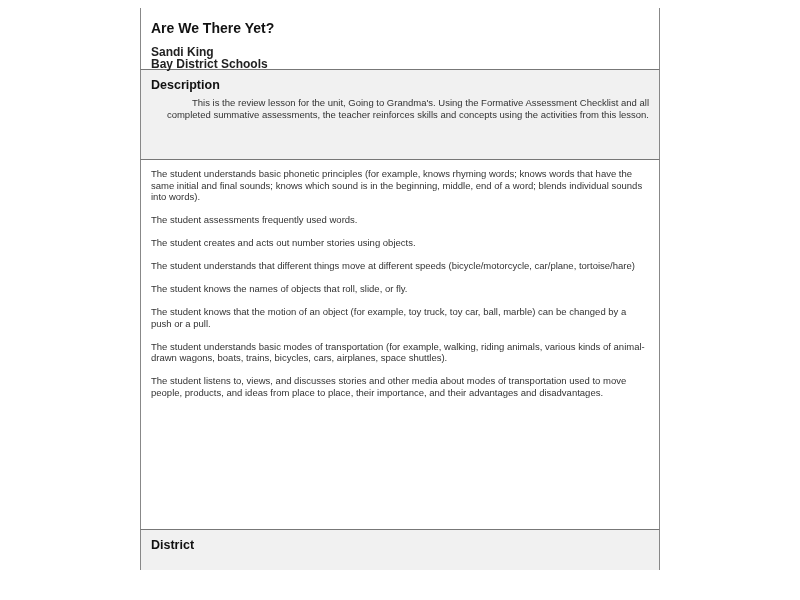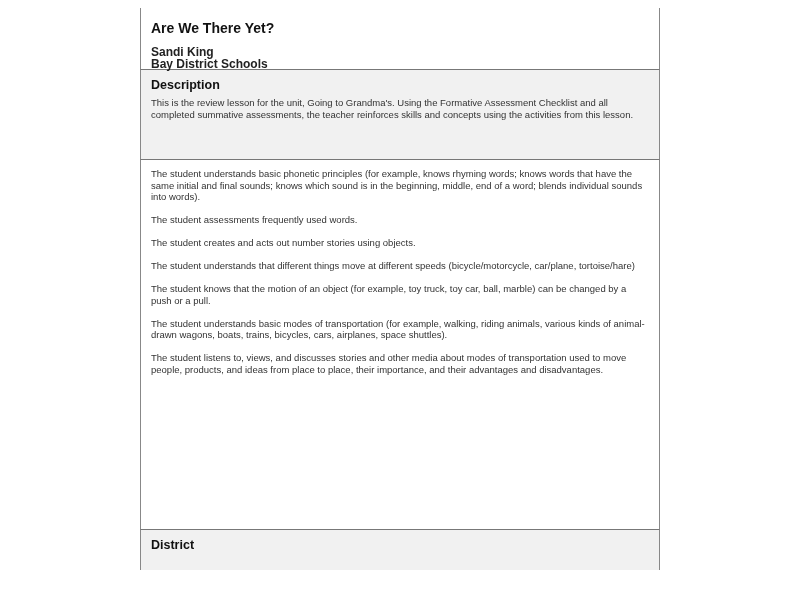--- a/index.html
+++ b/index.html
@@ -54,20 +54,21 @@
       font-size: 12.5px;
       font-weight: bold;
       margin: 0 0 5px 0;
       color: #111;
     }
     .body-text {
       font-size: 9.5px;
       line-height: 12px;
       color: #333;
       margin: 0;
+      text-align: right;
     }
     .desc-section { height: 90px; }
     .obj-section { height: 370px; }
     .obj-item {
       font-size: 9.5px;
       line-height: 11.5px;
       color: #333;
       margin: 0 0 11.5px 0;
     }
     .materials-section { height: 40px; border-bottom: none; }
@@ -86,20 +87,21 @@
   <div class="section grey desc-section">
     <div class="section-heading">Description</div>
     <p class="body-text">This is the review lesson for the unit, Going to Grandma's. Using the Formative Assessment Checklist and all completed summative assessments, the teacher reinforces skills and concepts using the activities from this lesson.</p>
   </div>
 
   <div class="section white obj-section">
     <p class="obj-item">The student understands basic phonetic principles (for example, knows rhyming words; knows words that have the same initial and final sounds; knows which sound is in the beginning, middle, end of a word; blends individual sounds into words).</p>
     <p class="obj-item">The student assessments frequently used words.</p>
     <p class="obj-item">The student creates and acts out number stories using objects.</p>
     <p class="obj-item">The student understands that different things move at different speeds (bicycle/motorcycle, car/plane, tortoise/hare)</p>
+    <p class="obj-item">The student knows the names of objects that roll, slide, or fly.</p>
     <p class="obj-item">The student knows that the motion of an object (for example, toy truck, toy car, ball, marble) can be changed by a push or a pull.</p>
     <p class="obj-item">The student understands basic modes of transportation (for example, walking, riding animals, various kinds of animal-drawn wagons, boats, trains, bicycles, cars, airplanes, space shuttles).</p>
     <p class="obj-item">The student listens to, views, and discusses stories and other media about modes of transportation used to move people, products, and ideas from place to place, their importance, and their advantages and disadvantages.</p>
   </div>
 
   <div class="section grey materials-section">
     <div class="section-heading">District</div>
   </div>
 </div>
 

